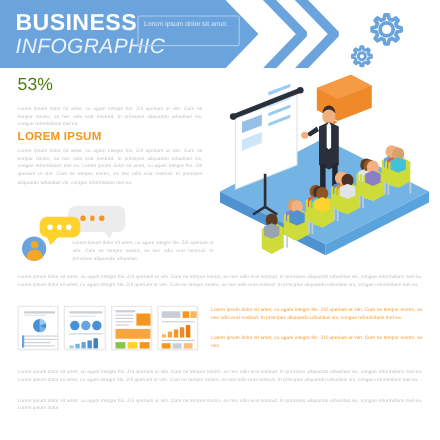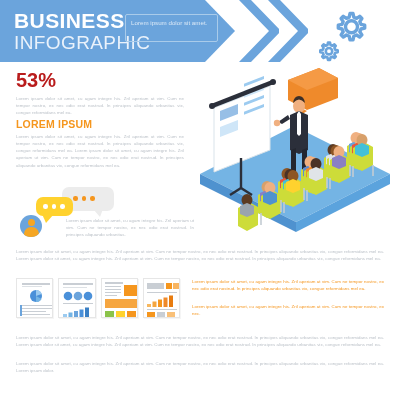--- a/index.html
+++ b/index.html
@@ -21,21 +21,21 @@
     clip-path: polygon(0 0, 205px 0, 235px 31px, 205px 62px, 0 62px);
   }
   .hdr-title {
     position:absolute; left:14px; top:10px;
     color:#ffffff; font-size:21px; font-weight:bold;
     letter-spacing:0.4px; line-height:1;
   }
   .hdr-sub {
     position:absolute; left:14px; top:33px;
     color:#eaf2fb; font-size:19px; font-weight:normal;
-    letter-spacing:0.4px; line-height:1;
+    letter-spacing:0.4px; line-height:1;font-style:italic;
   }
   .hdr-tagbox {
     position:absolute; left:125px; top:14px; width:93px; height:28px;
     border:1px solid #a9cbea; border-radius:2px;
     padding:4px 5px;
   }
   .hdr-tagbox span {
     display:block; color:#dbe9f7; font-size:6.2px; line-height:1.45;
   }
   .chev {
@@ -48,21 +48,21 @@
 
   .gear {
     position:absolute; fill:none; stroke:#6ba4dc;
   }
   .gear-big { left:329px; top:8px; }
   .gear-small { left:317px; top:40px; }
 
   
   .pct {
     position:absolute; left:16px; top:70px;
-    color:#b91c1c; font-size:20px; font-weight:bold; line-height:1;
+    color:#4d7c0f; font-size:16px; font-weight:normal; line-height:1;
   }
   .para {
     color:#b9bfc6; font-size:4.4px; line-height:1.62;
     text-align:justify; letter-spacing:0.05px;
   }
   .p-53 { position:absolute; left:16px; top:95px; width:168px; }
 
   .head-orange {
     position:absolute; left:16px; top:118px;
     color:#f5961e; font-size:10.5px; font-weight:bold; letter-spacing:0.2px;

